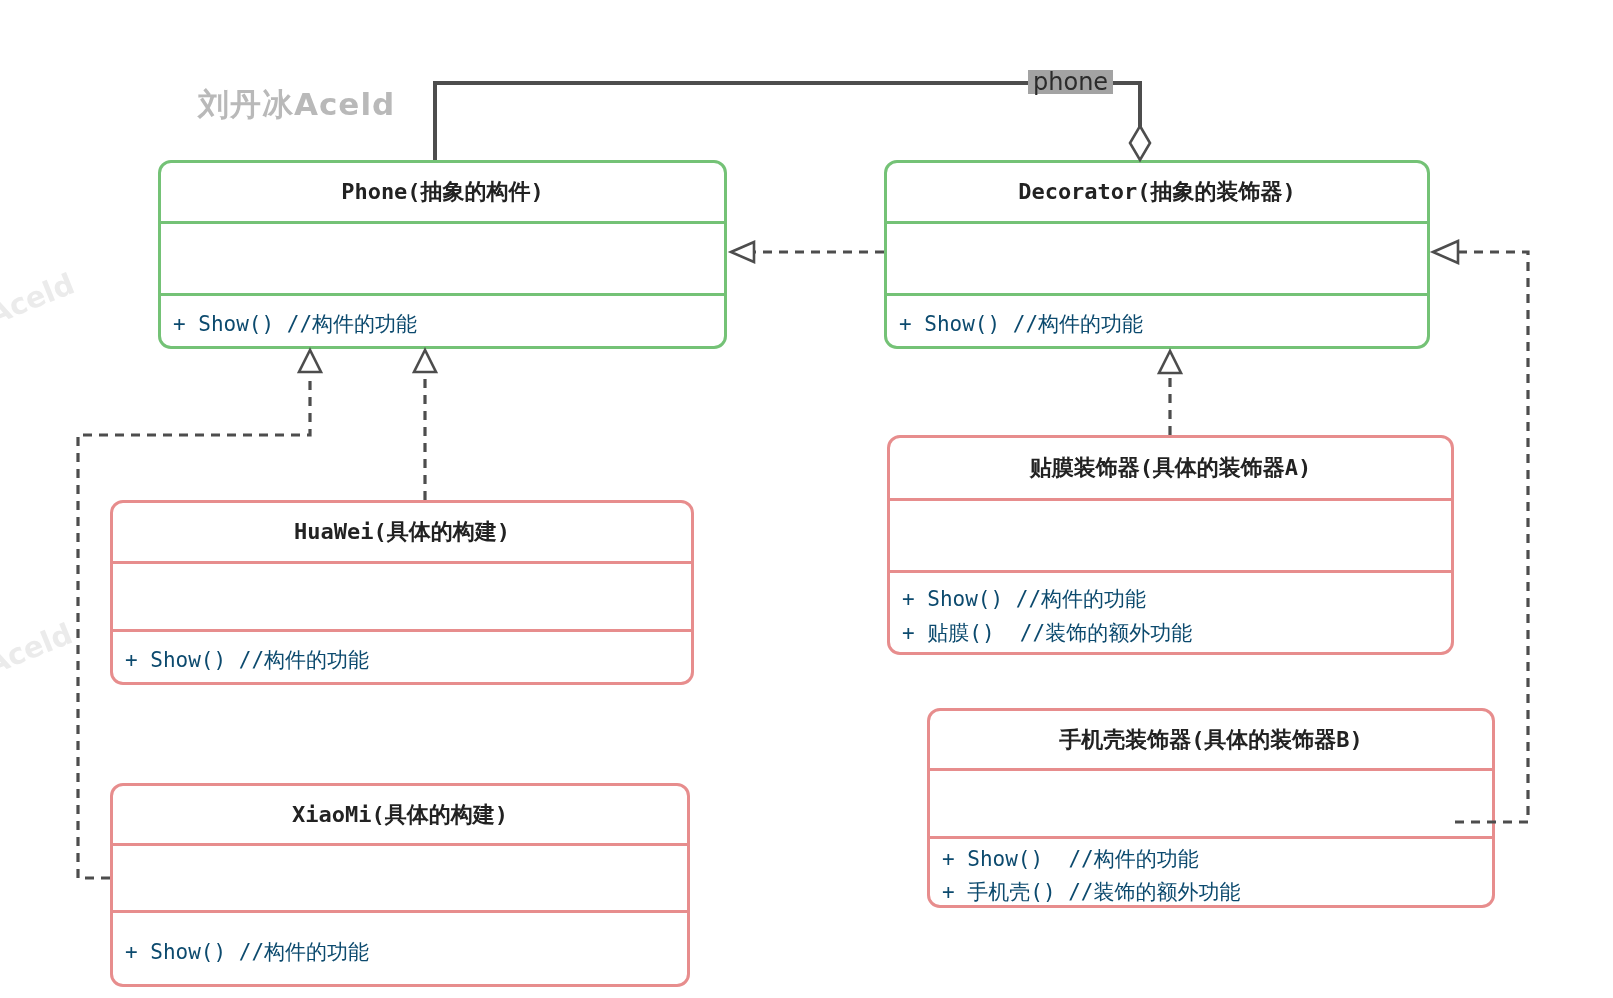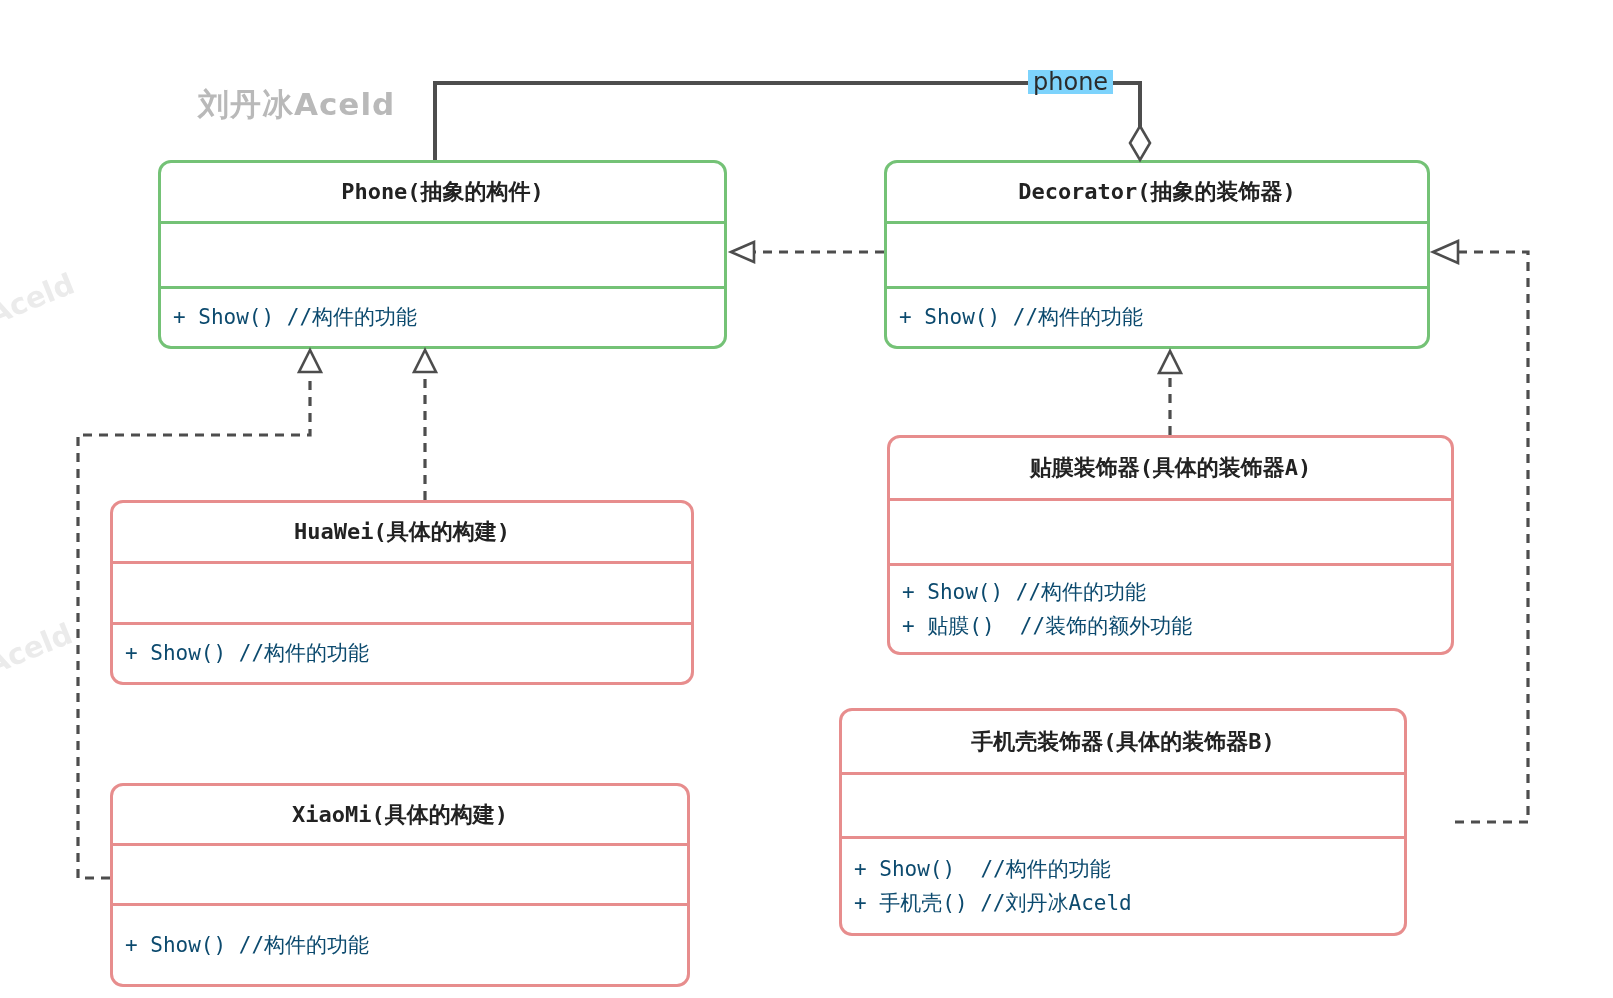--- a/index.html
+++ b/index.html
@@ -3,21 +3,21 @@
 <meta charset="utf-8">
 <style>
   html,body{margin:0;padding:0;background:#fff;}
   #canvas{
     position:relative;width:1613px;height:998px;background:#ffffff;
     overflow:hidden;font-family:"DejaVu Sans","Liberation Sans",sans-serif;color:#222;
   }
   
   .class-box{
     position:absolute;background:#fff;border:3px solid;border-radius:13px;
-    display:flex;flex-direction:column;box-sizing:border-box;z-index:2;
+    display:flex;flex-direction:column;box-sizing:border-box;z-index:2;gap:7px;
   }
   .class-box.abstract{border-color:#74c276;}
   .class-box.concrete{border-color:#e78d8d;}
   .cb-title{
     display:flex;align-items:center;justify-content:center;
     font-family:"DejaVu Sans Mono","Liberation Mono",monospace;
     font-weight:bold;font-size:22px;border-bottom:3px solid;white-space:pre;
   }
   .abstract .cb-title{border-color:#74c276;}
   .concrete .cb-title{border-color:#e78d8d;}
@@ -29,21 +29,21 @@
     padding-left:12px;gap:7px;
   }
   .method-row{
     font-family:"DejaVu Sans Mono","Liberation Mono",monospace;
     font-size:21px;white-space:pre;color:#0c4a6e;line-height:1.25;
   }
   
   #wires{position:absolute;left:0;top:0;z-index:3;pointer-events:none;}
   
   .edge-label{
-    position:absolute;z-index:4;background:#7dd3fc;padding:0 5px;
+    position:absolute;z-index:4;background:#a3a3a3;padding:0 5px;
     font-size:24px;color:#2b2b2b;line-height:1;
   }
   .wm-main{
     position:absolute;z-index:1;font-size:31px;font-weight:bold;color:#b9b9b9;
     letter-spacing:1px;
   }
   .wm-side{
     position:absolute;z-index:0;font-size:29px;font-weight:bold;color:#ebebeb;
     transform:rotate(-22deg);
   }
@@ -91,26 +91,26 @@
 
   <div class="class-box concrete" style="left:887px;top:435px;width:567px;height:220px;">
     <div class="cb-title" style="height:60px;">贴膜装饰器(具体的装饰器A)</div>
     <div class="cb-attrs" style="height:62px;"></div>
     <div class="cb-methods">
       <div class="method-row">+ Show() //构件的功能</div>
       <div class="method-row">+ 贴膜()  //装饰的额外功能</div>
     </div>
   </div>
 
-  <div class="class-box concrete" style="left:839px;top:708px;width:568px;height:228px;justify-content:flex-end;">
+  <div class="class-box concrete" style="left:927px;top:708px;width:568px;height:200px;justify-content:flex-end;">
     <div class="cb-title" style="height:61px;">手机壳装饰器(具体的装饰器B)</div>
     <div class="cb-attrs" style="height:61px;"></div>
     <div class="cb-methods">
       <div class="method-row">+ Show()  //构件的功能</div>
-      <div class="method-row">+ 手机壳() //刘丹冰Aceld</div>
+      <div class="method-row">+ 手机壳() //装饰的额外功能</div>
     </div>
   </div>
 
   <svg id="wires" width="1613" height="998" viewBox="0 0 1613 998">
 
     <g>
       <path d="M435,160 L435,83 L1140,83 L1140,127" fill="none" stroke="#4d4d4d" stroke-width="4"></path>
       <polygon points="1140,126 1150,143 1140,160 1130,143" fill="#ffffff" stroke="#4d4d4d" stroke-width="2.6"></polygon>
     </g>
 

